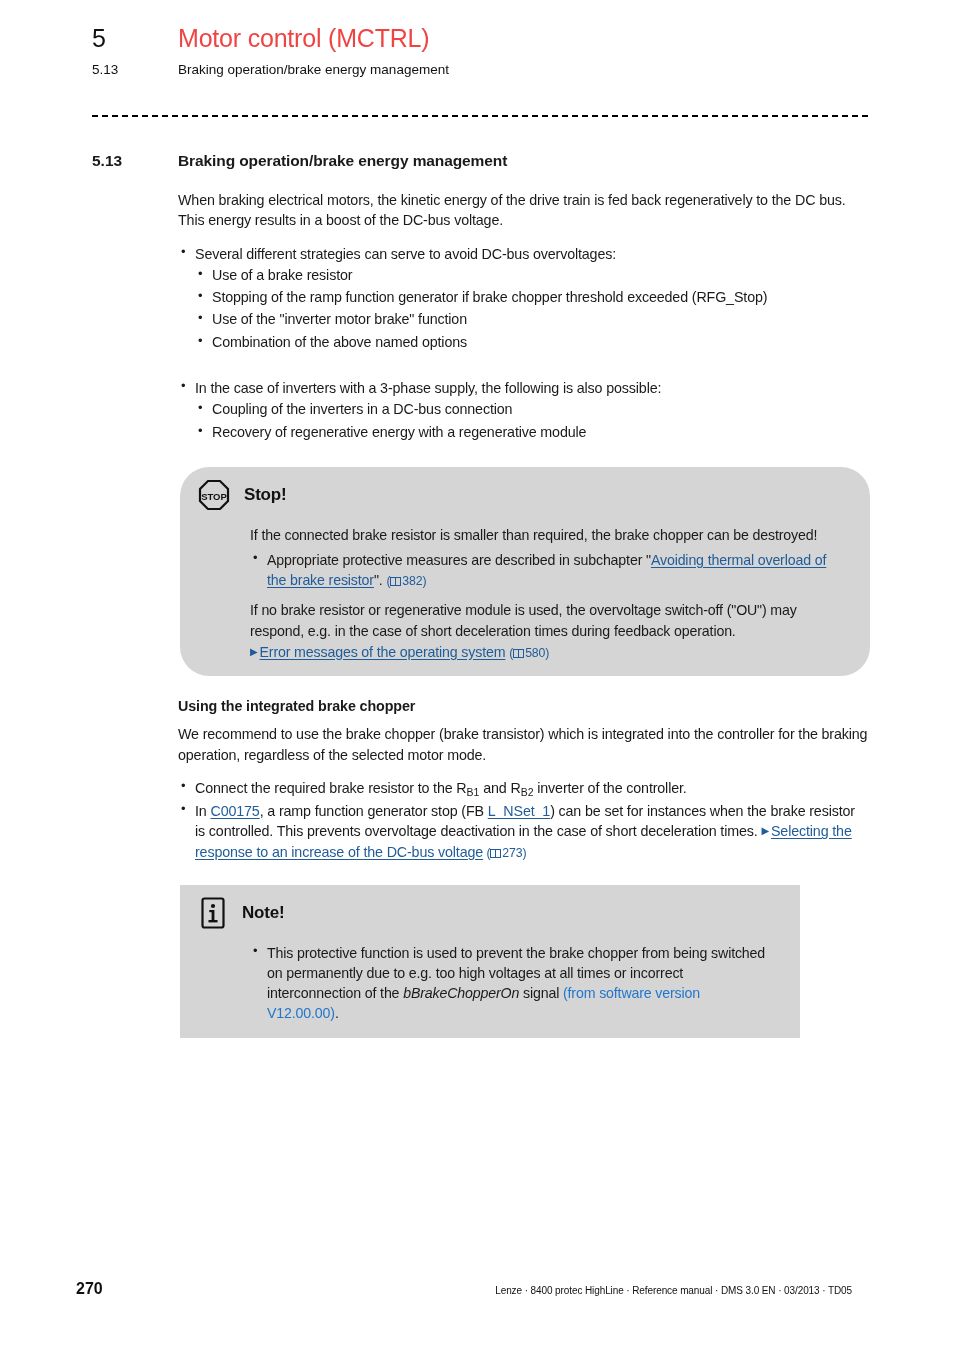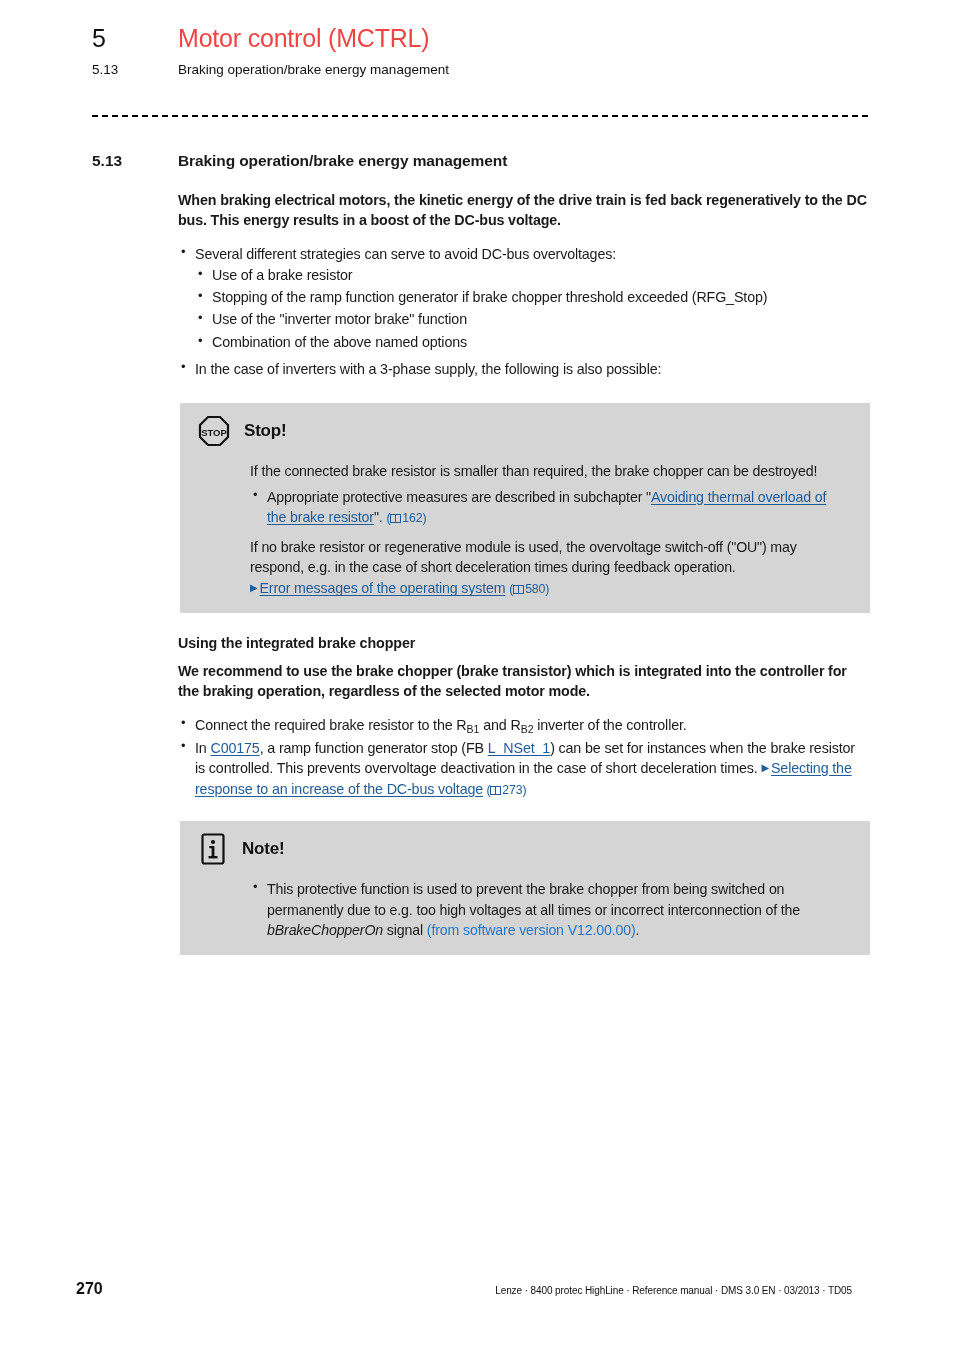--- a/index.html
+++ b/index.html
@@ -95,21 +95,20 @@
     position: absolute;
     left: 178px;
     top: 190px;
     width: 690px;
   }
   p.para {
     margin: 0 0 0 0;
     font-size: 14.3px;
     line-height: 1.42;
     letter-spacing: -0.15px;
-    font-weight: bold;
   }
   .spacer-12 { height: 13px; }
 
   ul.lvl1 {
     margin: 0;
     padding: 0;
     list-style: none;
   }
   ul.lvl1 > li {
     position: relative;
@@ -296,44 +295,48 @@
     <ul class="lvl1">
       <li>
         <span>Several different strategies can serve to avoid DC-bus overvoltages:</span>
         <ul class="lvl2">
           <li>Use of a brake resistor</li>
           <li>Stopping of the ramp function generator if brake chopper threshold exceeded (RFG_Stop)</li>
           <li>Use of the "inverter motor brake" function</li>
           <li>Combination of the above named options</li>
         </ul>
       </li>
-      <li style="margin-top:6px;">
+      <li style="margin-top:25px;">
         <span>In the case of inverters with a 3-phase supply, the following is also possible:</span>
+        <ul class="lvl2">
+          <li>Coupling of the inverters in a DC-bus connection</li>
+          <li>Recovery of regenerative energy with a regenerative module</li>
+        </ul>
       </li>
     </ul>
 
-    <div class="callout" style="margin-top:24px; margin-left:2px; width:690px;">
+    <div class="callout" style="margin-top:24px; margin-left:2px; width:690px;border-radius:29px;">
       <div class="callout-head">
         <div class="icon-stop">
           <svg width="32" height="32" viewBox="0 0 32 32">
             <polygon points="10,2 22,2 30,10 30,22 22,30 10,30 2,22 2,10" fill="#d5d5d5" stroke="#111" stroke-width="2.2"></polygon>
             <text x="16" y="20.5" font-family="Liberation Sans, sans-serif" font-size="9.5" font-weight="bold" fill="#111" text-anchor="middle">STOP</text>
           </svg>
         </div>
         <div class="callout-title">Stop!</div>
       </div>
       <div class="callout-body">
         <p>If the connected brake resistor is smaller than required, the brake chopper can be destroyed!</p>
         <ul class="lvl1" style="margin-top:5px;">
           <li>
             <span>Appropriate protective measures are described in subchapter "</span><a class="doclink" href="#">Avoiding thermal overload of the brake resistor</a><span>".</span>
             <span class="pageref">(<span class="bookicon"><svg width="11" height="9" viewBox="0 0 11 9">
                     <rect x="0.5" y="0.5" width="10" height="8" fill="none" stroke="#1f5c99" stroke-width="1"></rect>
                     <line x1="5.5" y1="1" x2="5.5" y2="8" stroke="#1f5c99" stroke-width="1"></line>
-                  </svg></span><span>162</span>)</span>
+                  </svg></span><span>382</span>)</span>
           </li>
         </ul>
         <p style="margin-top:10px;">If no brake resistor or regenerative module is used, the overvoltage switch-off ("OU") may respond, e.g. in the case of short deceleration times during feedback operation.</p>
         <p style="margin-top:1px;">
           <span class="arrowicon">▶</span><a class="doclink" href="#">Error messages of the operating system</a>
           <span class="pageref">(<span class="bookicon"><svg width="11" height="9" viewBox="0 0 11 9">
                   <rect x="0.5" y="0.5" width="10" height="8" fill="none" stroke="#1f5c99" stroke-width="1"></rect>
                   <line x1="5.5" y1="1" x2="5.5" y2="8" stroke="#1f5c99" stroke-width="1"></line>
                 </svg></span><span>580</span>)</span>
         </p>
@@ -349,21 +352,21 @@
         <span>Connect the required brake resistor to the R</span><span class="sub">B1</span><span> and R</span><span class="sub">B2</span><span> inverter of the controller.</span>
       </li>
       <li style="">
         <span>In </span><a class="doclink" href="#">C00175</a><span>, a ramp function generator stop (FB </span><a class="doclink" href="#">L_NSet_1</a><span>) can be set for instances when the brake resistor is controlled. This prevents overvoltage deactivation in the case of short deceleration times. </span><span class="arrowicon">▶</span><a class="doclink" href="#">Selecting the response to an increase of the DC-bus voltage</a><span class="pageref">&nbsp;(<span class="bookicon"><svg width="11" height="9" viewBox="0 0 11 9">
                 <rect x="0.5" y="0.5" width="10" height="8" fill="none" stroke="#1f5c99" stroke-width="1"></rect>
                 <line x1="5.5" y1="1" x2="5.5" y2="8" stroke="#1f5c99" stroke-width="1"></line>
               </svg></span><span>273</span>)</span>
       </li>
     </ul>
 
-    <div class="callout" style="margin-top:22px; margin-left:2px; width:690px;">
+    <div class="callout" style="margin-top:22px; margin-left:2px; width:620px;">
       <div class="callout-head">
         <div class="icon-note">
           <svg width="30" height="32" viewBox="0 0 30 32">
             <rect x="4.5" y="1.5" width="21" height="29" rx="2" ry="2" fill="#d5d5d5" stroke="#111" stroke-width="2.2"></rect>
             <circle cx="15" cy="9" r="2.1" fill="#111"></circle>
             <rect x="13.6" y="13" width="2.8" height="11" fill="#111"></rect>
             <rect x="10.5" y="23" width="9" height="2.4" fill="#111"></rect>
             <rect x="11.3" y="13" width="4" height="2.2" fill="#111"></rect>
           </svg>
         </div>

